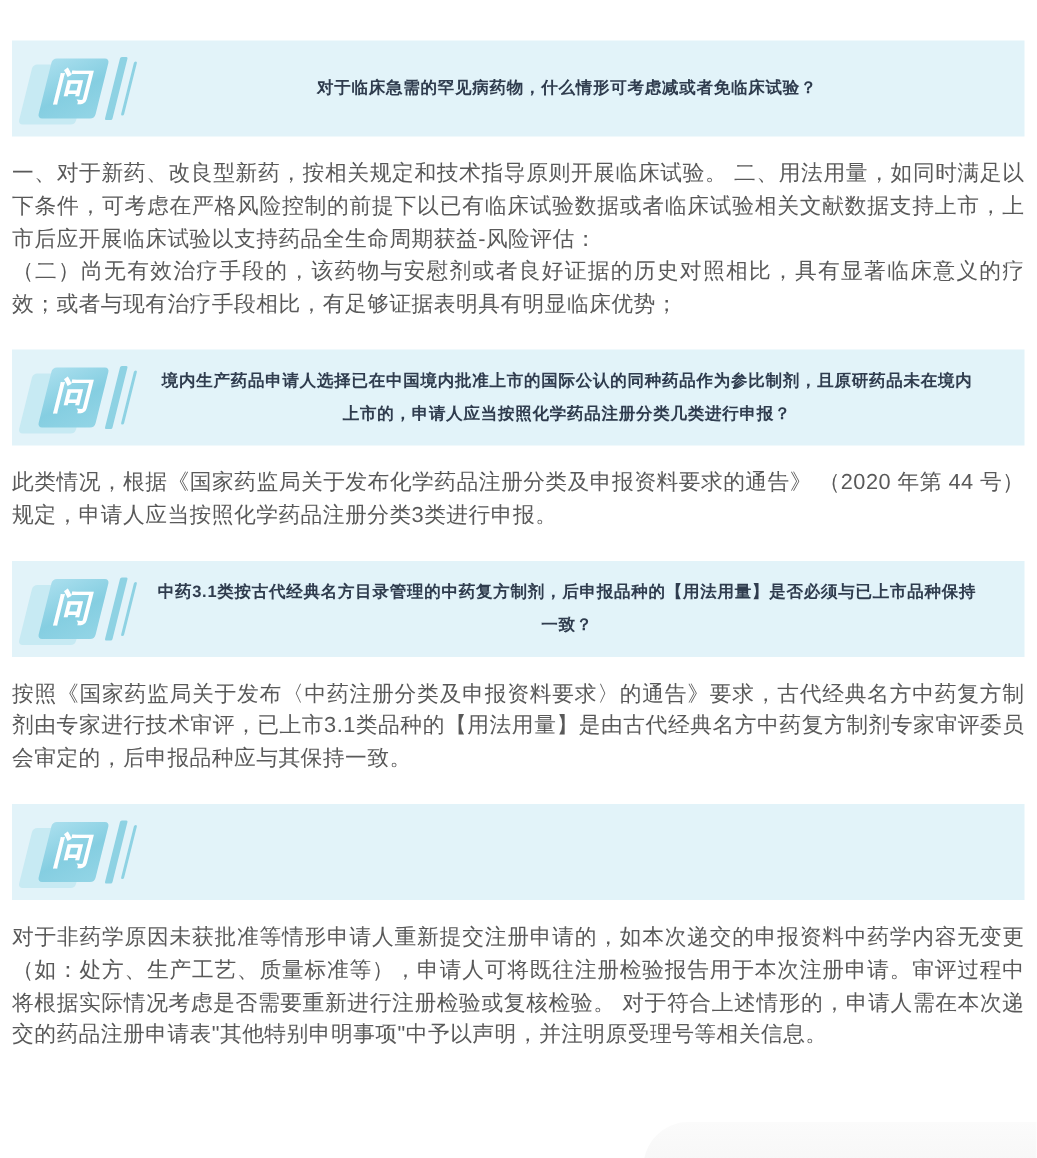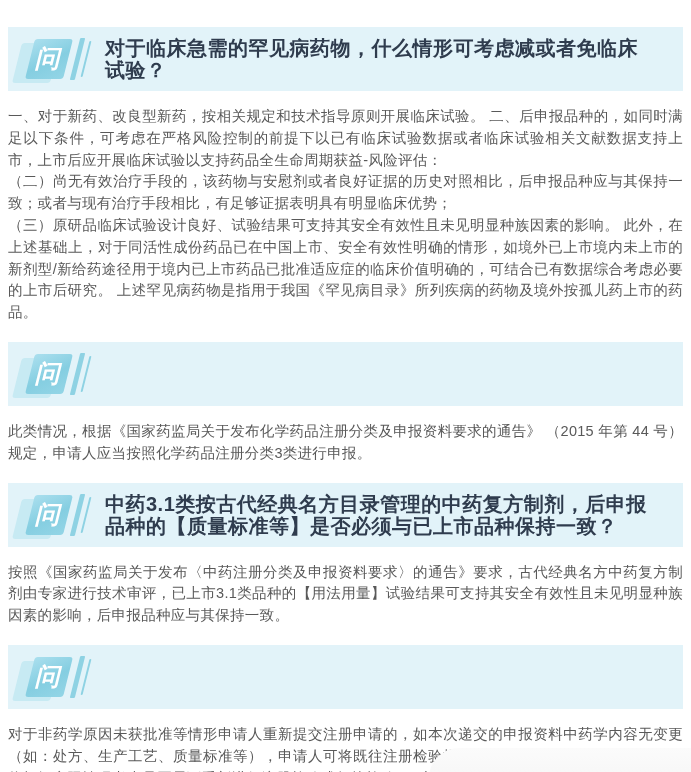--- a/index.html
+++ b/index.html
@@ -77,22 +77,22 @@
     transform: skewX(-14deg);
     border-radius: 1px;
   }
   .slashes i.s1 { width: 5px; height: 42px; }
   .slashes i.s2 { width: 2px; height: 36px; margin-left: 5px; }
 
   .q-title {
     flex: 1 1 auto;
     margin: 0;
     padding: 0 10px 0 18px;
-    text-align: left;
-    font-size: 20px;
+    text-align: center;
+    font-size: 11px;
     font-weight: bold;
     line-height: 22px;
     color: #2f3c4e;
     letter-spacing: 0.5px;
   }
 
   
   .answer {
     margin: 15px 8px 0 8px;
     font-size: 14.5px;
@@ -127,60 +127,60 @@
           <b class="badge-glyph">问</b>
         </span>
         <span class="slashes">
             <i class="s1"></i>
             <i class="s2"></i>
           </span>
       </span>
       <h2 class="q-title">对于临床急需的罕见病药物，什么情形可考虑减或者免临床试验？</h2>
     </header>
     <div class="answer">
-      <p>一、对于新药、改良型新药，按相关规定和技术指导原则开展临床试验。 二、后申报品种的，如同时满足以下条件，可考虑在严格风险控制的前提下以已有临床试验数据或者临床试验相关文献数据支持上市，上市后应开展临床试验以支持药品全生命周期获益-风险评估：</p>
-      <p>（二）尚无有效治疗手段的，该药物与安慰剂或者良好证据的历史对照相比，后申报品种应与其保持一致；或者与现有治疗手段相比，有足够证据表明具有明显临床优势；</p>
-      <p>（三）原研品临床试验设计良好、试验结果可支持其安全有效性且未见明显种族因素的影响。 此外，在上述基础上，对于同活性成份药品已在中国上市、安全有效性明确的情形，如境外已上市境内未上市的新剂型/新给药途径用于境内已上市药品已批准适应症的临床价值明确的，可结合已有数据综合考虑必要的上市后研究。 上述罕见病药物是指用于我国《罕见病目录》所列疾病的药物及境外按孤儿药上市的药品。</p>
-    </div>
-  </section>
-
-  <section class="qa">
-    <header class="banner">
-      <span class="badge-wrap">
-        <i class="badge-echo"></i>
-        <span class="badge">
-          <b class="badge-glyph">问</b>
-        </span>
-        <span class="slashes">
-            <i class="s1"></i>
-            <i class="s2"></i>
-          </span>
-      </span>
-    </header>
-    <div class="answer">
-      <p>此类情况，根据《国家药监局关于发布化学药品注册分类及申报资料要求的通告》 （2015 年第 44 号）规定，申请人应当按照化学药品注册分类3类进行申报。</p>
-    </div>
-  </section>
-
-  <section class="qa">
-    <header class="banner">
-      <span class="badge-wrap">
-        <i class="badge-echo"></i>
-        <span class="badge">
-          <b class="badge-glyph">问</b>
-        </span>
-        <span class="slashes">
-            <i class="s1"></i>
-            <i class="s2"></i>
-          </span>
-      </span>
-      <h2 class="q-title">中药3.1类按古代经典名方目录管理的中药复方制剂，后申报品种的【质量标准等】是否必须与已上市品种保持一致？</h2>
-    </header>
-    <div class="answer">
-      <p>按照《国家药监局关于发布〈中药注册分类及申报资料要求〉的通告》要求，古代经典名方中药复方制剂由专家进行技术审评，已上市3.1类品种的【用法用量】试验结果可支持其安全有效性且未见明显种族因素的影响，后申报品种应与其保持一致。</p>
+      <p>一、对于新药、改良型新药，按相关规定和技术指导原则开展临床试验。 二、用法用量，如同时满足以下条件，可考虑在严格风险控制的前提下以已有临床试验数据或者临床试验相关文献数据支持上市，上市后应开展临床试验以支持药品全生命周期获益-风险评估：</p>
+      <p>（二）尚无有效治疗手段的，该药物与安慰剂或者良好证据的历史对照相比，具有显著临床意义的疗效；或者与现有治疗手段相比，有足够证据表明具有明显临床优势；</p>
+    </div>
+  </section>
+
+  <section class="qa">
+    <header class="banner">
+      <span class="badge-wrap">
+        <i class="badge-echo"></i>
+        <span class="badge">
+          <b class="badge-glyph">问</b>
+        </span>
+        <span class="slashes">
+            <i class="s1"></i>
+            <i class="s2"></i>
+          </span>
+      </span>
+      <h2 class="q-title">境内生产药品申请人选择已在中国境内批准上市的国际公认的同种药品作为参比制剂，且原研药品未在境内上市的，申请人应当按照化学药品注册分类几类进行申报？</h2>
+    </header>
+    <div class="answer">
+      <p>此类情况，根据《国家药监局关于发布化学药品注册分类及申报资料要求的通告》 （2020 年第 44 号）规定，申请人应当按照化学药品注册分类3类进行申报。</p>
+    </div>
+  </section>
+
+  <section class="qa">
+    <header class="banner">
+      <span class="badge-wrap">
+        <i class="badge-echo"></i>
+        <span class="badge">
+          <b class="badge-glyph">问</b>
+        </span>
+        <span class="slashes">
+            <i class="s1"></i>
+            <i class="s2"></i>
+          </span>
+      </span>
+      <h2 class="q-title">中药3.1类按古代经典名方目录管理的中药复方制剂，后申报品种的【用法用量】是否必须与已上市品种保持一致？</h2>
+    </header>
+    <div class="answer">
+      <p>按照《国家药监局关于发布〈中药注册分类及申报资料要求〉的通告》要求，古代经典名方中药复方制剂由专家进行技术审评，已上市3.1类品种的【用法用量】是由古代经典名方中药复方制剂专家审评委员会审定的，后申报品种应与其保持一致。</p>
     </div>
   </section>
 
   <section class="qa">
     <header class="banner">
       <span class="badge-wrap">
         <i class="badge-echo"></i>
         <span class="badge">
           <b class="badge-glyph">问</b>
         </span>

